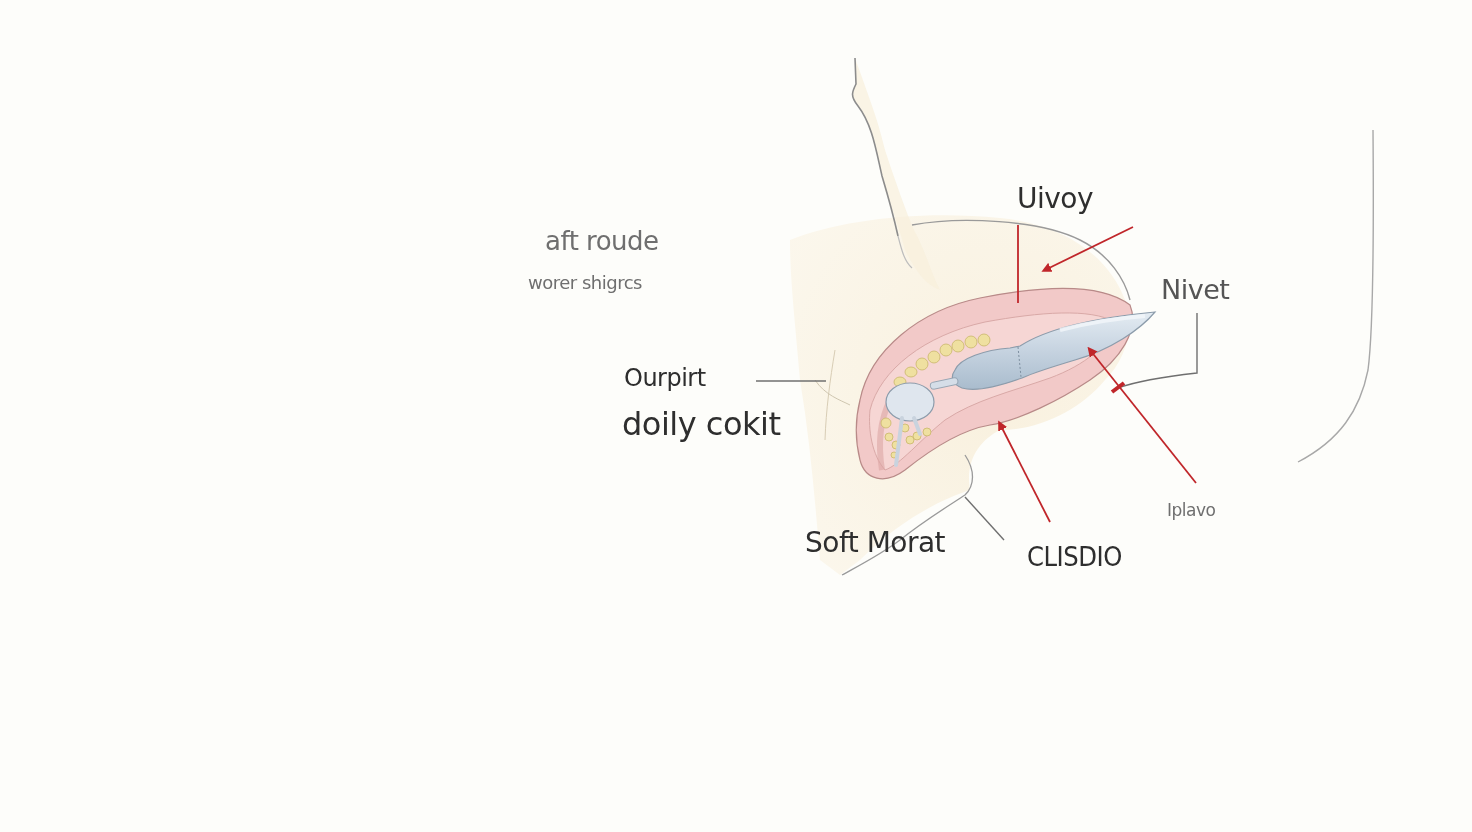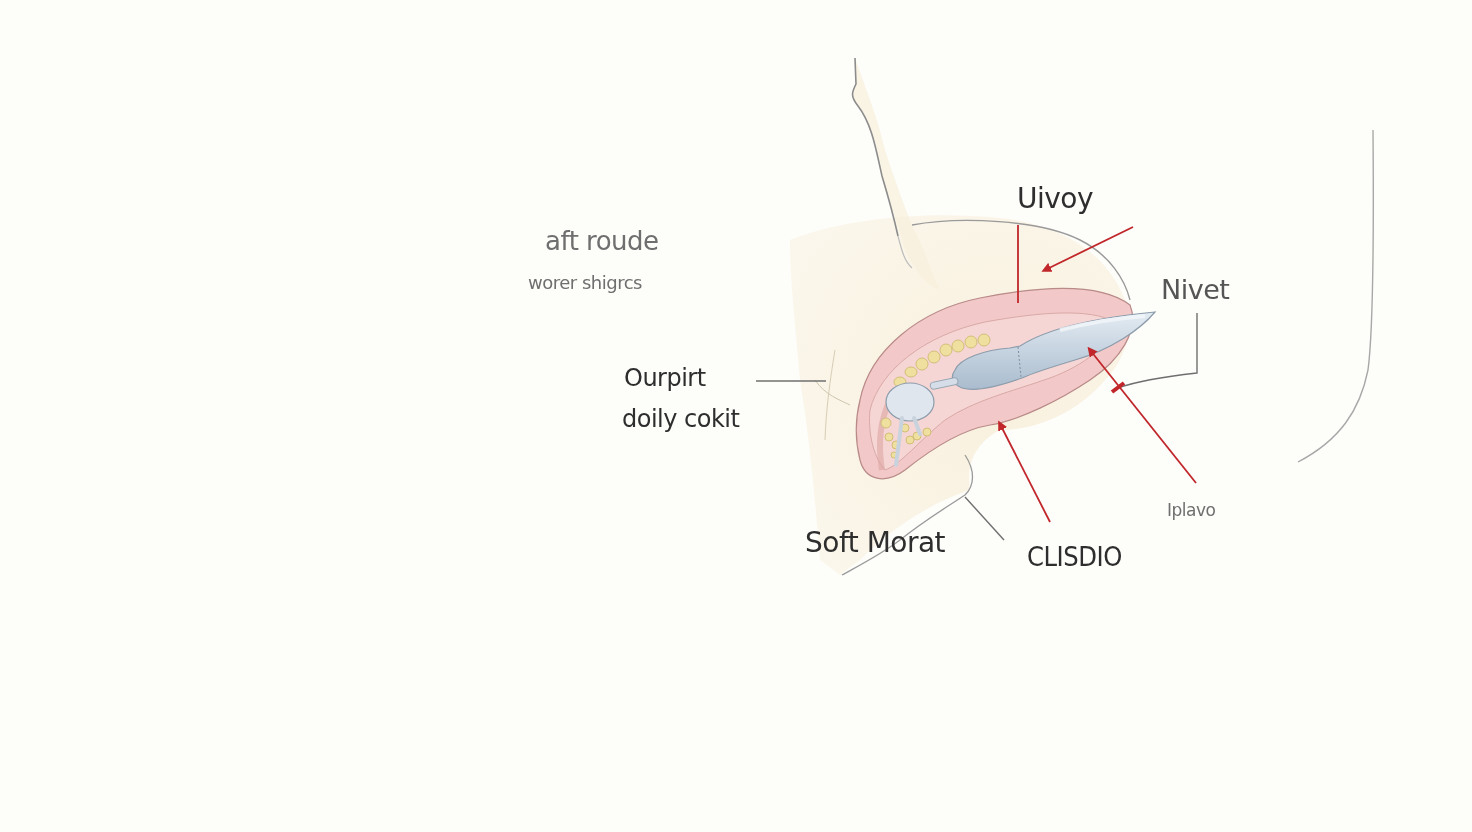--- a/index.html
+++ b/index.html
@@ -100,18 +100,18 @@
     <line x1="1133" y1="227" x2="1045" y2="270" marker-end="url(#arrowhead)"></line>
     <line x1="1196" y1="483" x2="1090" y2="350" marker-end="url(#arrowhead)"></line>
     <line x1="1050" y1="522" x2="1000" y2="424" marker-end="url(#arrowhead)"></line>
     <path d="M1112,392 L1124,383" stroke-width="4"></path>
   </g>
 </svg>
 
 <div class="label muted" style="left:545px; top:226px; font-size:26px;">aft roude</div>
 <div class="label muted" style="left:528px; top:272px; font-size:18px;">worer shigrcs</div>
 <div class="label" style="left:624px; top:364px; font-size:24px;">Ourpirt</div>
-<div class="label" style="left:622px; top:405px; font-size:24px;">doily cokit</div>
+<div class="label" style="left:622px; top:405px; font-size:32px;">doily cokit</div>
 <div class="label" style="left:1017px; top:182px; font-size:28px;">Uivoy</div>
 <div class="label light" style="left:1161px; top:274px; font-size:27px;">Nivet</div>
 <div class="label muted" style="left:1167px; top:500px; font-size:17px;">Iplavo</div>
 <div class="label" style="left:805px; top:526px; font-size:28px;text-align:right;">Soft Morat</div>
 <div class="label" style="left:1027px; top:541px; font-size:27px; transform:scaleX(0.9); transform-origin:left;">CLISDIO</div>
 
 </body></html>

